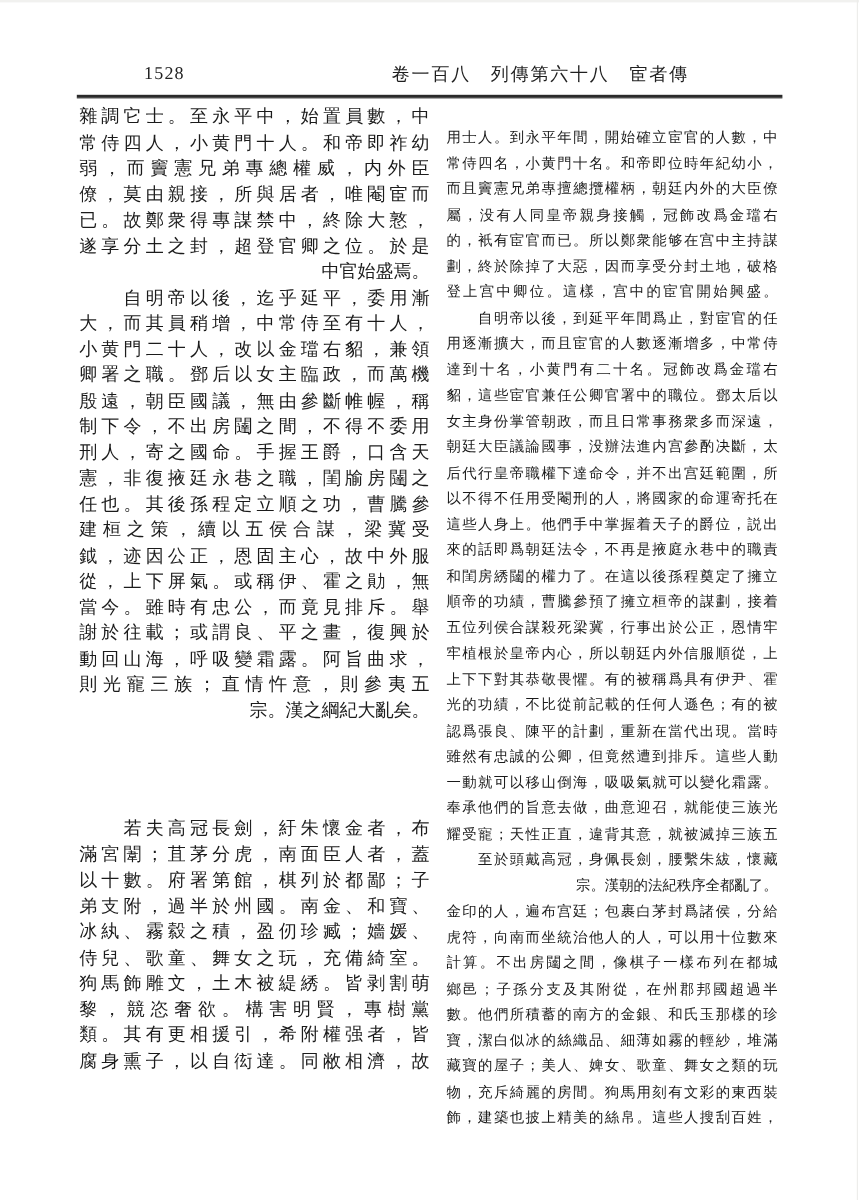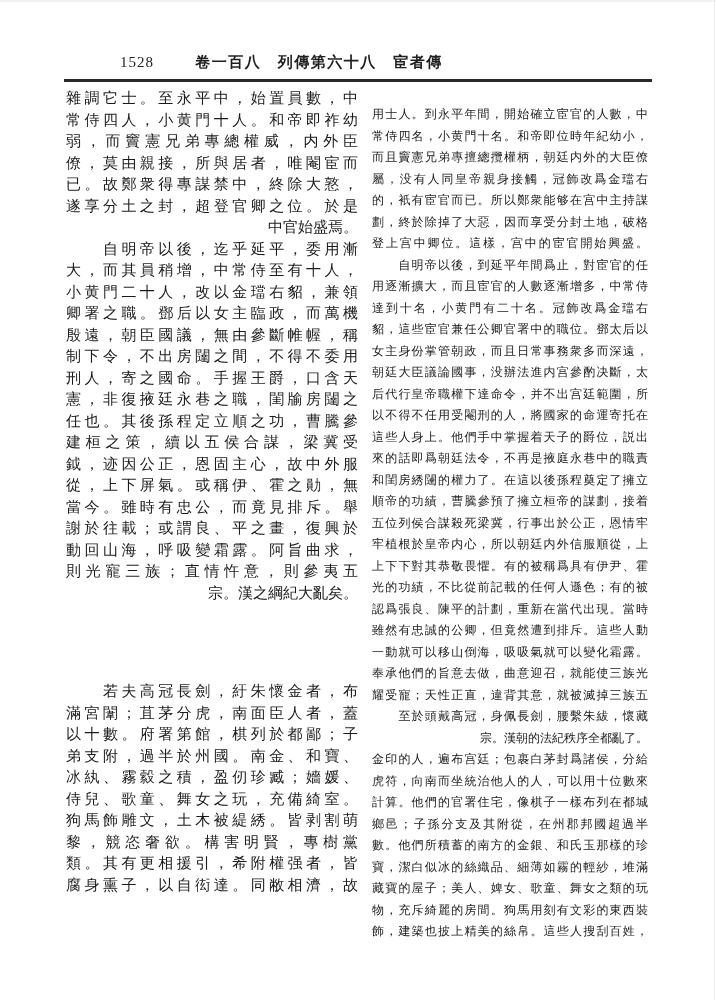--- a/index.html
+++ b/index.html
@@ -18,22 +18,22 @@
   .scan-edge-top { position:absolute; left:0; top:0; width:716px; height:2px; background:#f1f1ef; }
   .scan-edge-right { position:absolute; right:1px; top:0; width:1px; height:1000px; background:#ededeb; }
 
   .header { position:absolute; left:0; top:52px; width:716px; height:24px; }
   .pageno {
     position:absolute; left:84px; top:2px;
     font-size:15px; letter-spacing:1px; color:#222;margin-left:36px;
   }
   .htitle {
     position:absolute; left:64px; top:1px; width:510px;
-    text-align:center; font-size:15px; letter-spacing:1.5px;
-    color:#1f1f1f; font-weight:bold;
+    text-align:right; font-size:15px; letter-spacing:1.5px;
+    color:#1f1f1f; font-weight:normal;
   }
   .rule {
     position:absolute; left:64px; top:79px; width:588px; height:2px;
     border-top:2px solid var(--rule);
     border-bottom:1px solid var(--rule);
   }
 
   .col { position:absolute; }
   .col-left {
     left:66px; top:88px; width:292px;
@@ -134,21 +134,21 @@
         <div class="line"><span class="pn">光</span>的功績，不比從前記載的任何人遜色；有的被</div>
         <div class="line">認爲<span class="pn">張良</span>、<span class="pn">陳平</span>的計劃，重新在當代出現。當時</div>
         <div class="line">雖然有忠誠的公卿，但竟然遭到排斥。這些人動</div>
         <div class="line">一動就可以移山倒海，吸吸氣就可以變化霜露。</div>
         <div class="line">奉承他們的旨意去做，曲意迎召，就能使三族光</div>
         <div class="line">耀受寵；天性正直，違背其意，就被滅掉三族五</div>
         <div class="line">　　至於頭戴高冠，身佩長劍，腰繫朱紱，懷藏</div>
         <div class="line short">宗。<span class="pn">漢</span>朝的法紀秩序全都亂了。</div>
         <div class="line">金印的人，遍布宫廷；包裹白茅封爲諸侯，分給</div>
         <div class="line">虎符，向南而坐統治他人的人，可以用十位數來</div>
-        <div class="line">計算。他們的官署住宅，像棋子一樣布列在都城</div>
+        <div class="line">計算。不出房闥之間，像棋子一樣布列在都城</div>
         <div class="line">鄉邑；子孫分支及其附從，在州郡邦國超過半</div>
         <div class="line">數。他們所積蓄的南方的金銀、<span class="pn">和氏</span>玉那樣的珍</div>
         <div class="line">寶，潔白似冰的絲織品、細薄如霧的輕紗，堆滿</div>
         <div class="line">藏寶的屋子；美人、婢女、歌童、舞女之類的玩</div>
         <div class="line">物，充斥綺麗的房間。狗馬用刻有文彩的東西裝</div>
         <div class="line">飾，建築也披上精美的絲帛。這些人搜刮百姓，</div>
       </div>
   </div>
 </div>
 

